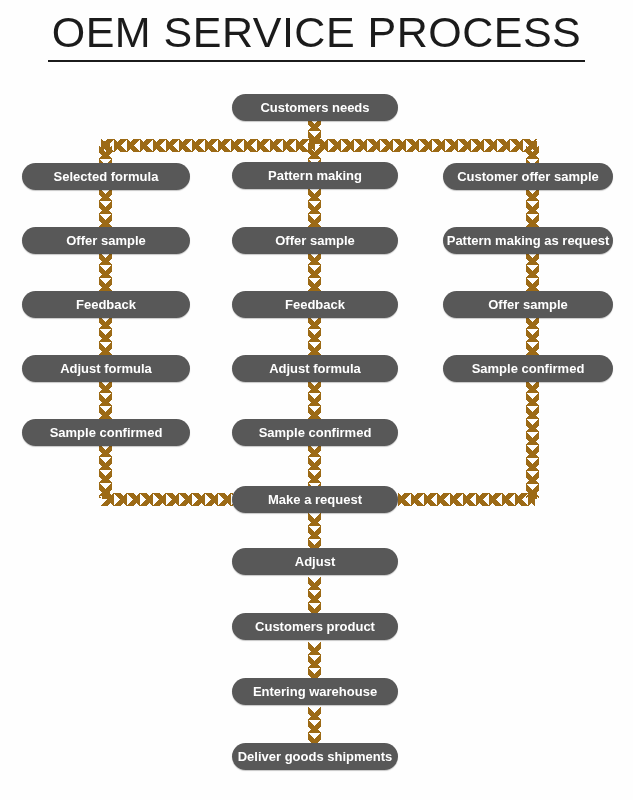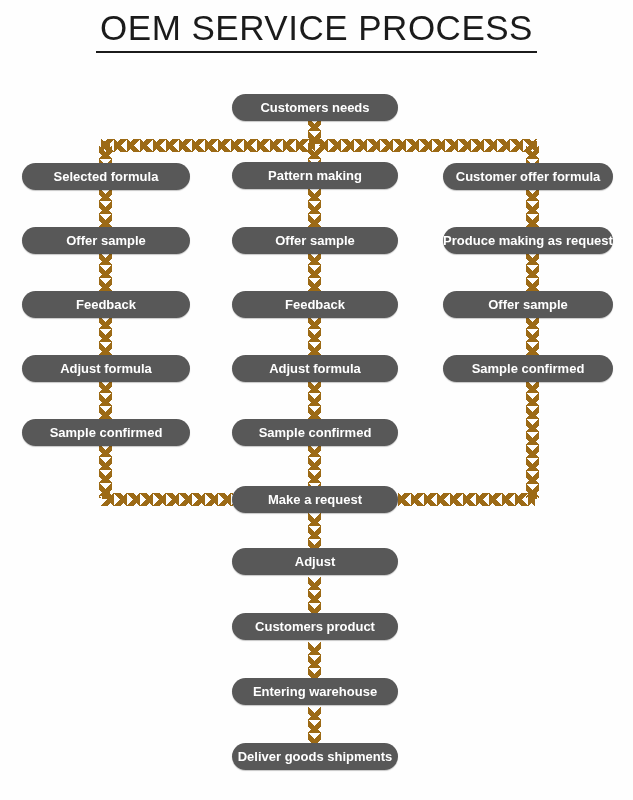--- a/index.html
+++ b/index.html
@@ -21,21 +21,21 @@
   
   #title-wrap {
     position: absolute;
     top: 8px;
     left: 0;
     width: 633px;
     text-align: center;
   }
   #page-title {
     display: inline-block;
-    font-size: 35px;
+    font-size: 43px;
     letter-spacing: 0.5px;
     font-weight: 400;
     color: #1b1b1b;
     padding: 0 4px 3px 4px;
     border-bottom: 2px solid #1b1b1b;
     line-height: 1.15;
     white-space: nowrap;
   }
 
   
@@ -152,22 +152,22 @@
   <div class="node col-left" style="top:291px;">Feedback</div>
   <div class="node col-left" style="top:355px;">Adjust formula</div>
   <div class="node col-left" style="top:419px;">Sample confirmed</div>
 
   <div class="node col-mid" style="top:162px;">Pattern making</div>
   <div class="node col-mid" style="top:227px;">Offer sample</div>
   <div class="node col-mid" style="top:291px;">Feedback</div>
   <div class="node col-mid" style="top:355px;">Adjust formula</div>
   <div class="node col-mid" style="top:419px;">Sample confirmed</div>
 
-  <div class="node col-right" style="top:163px;">Customer offer formula</div>
-  <div class="node col-right" style="top:227px;">Produce making as request</div>
+  <div class="node col-right" style="top:163px;">Customer offer sample</div>
+  <div class="node col-right" style="top:227px;">Pattern making as request</div>
   <div class="node col-right" style="top:291px;">Offer sample</div>
   <div class="node col-right" style="top:355px;">Sample confirmed</div>
 
   <div class="node col-mid" style="top:486px;">Make a request</div>
 
   <div class="node col-mid" style="top:548px;">Adjust</div>
   <div class="node col-mid" style="top:613px;">Customers product</div>
   <div class="node col-mid" style="top:743px;">Deliver goods shipments</div>
   <div class="node col-mid" style="top:678px;">Entering warehouse</div>
 

